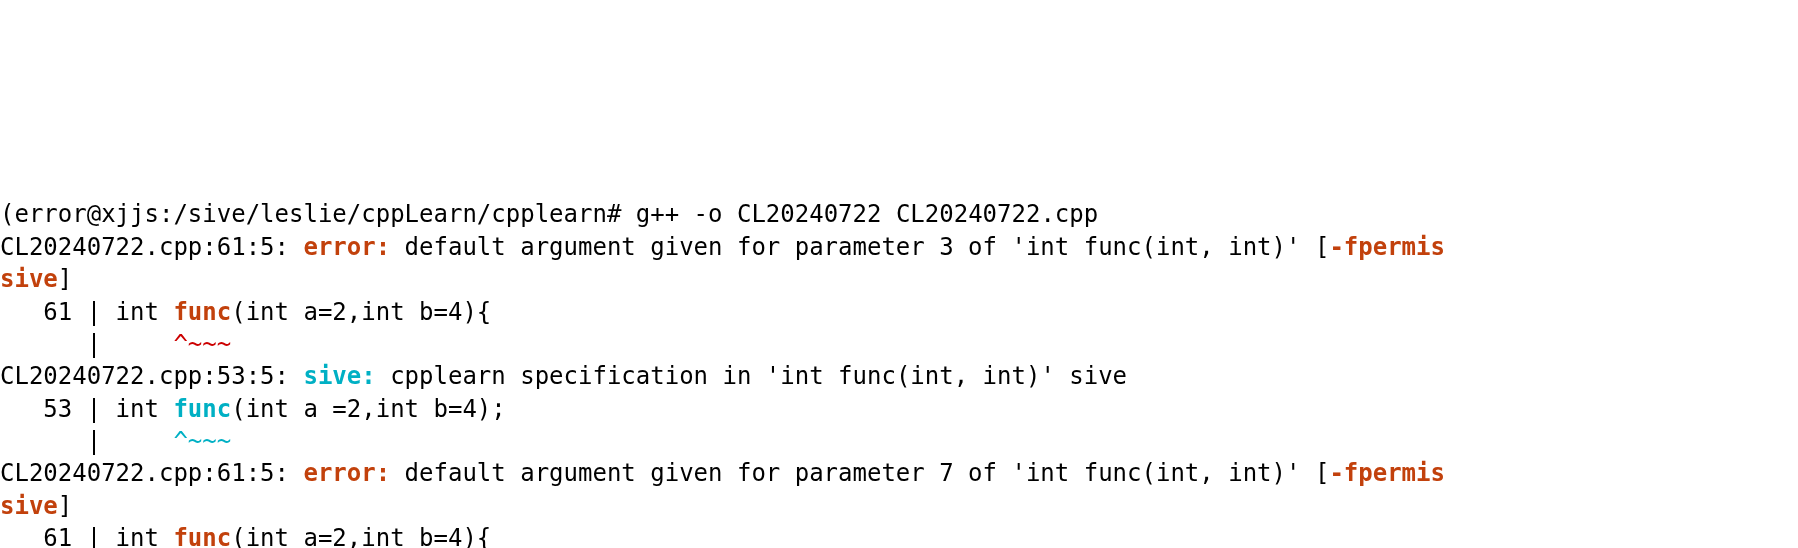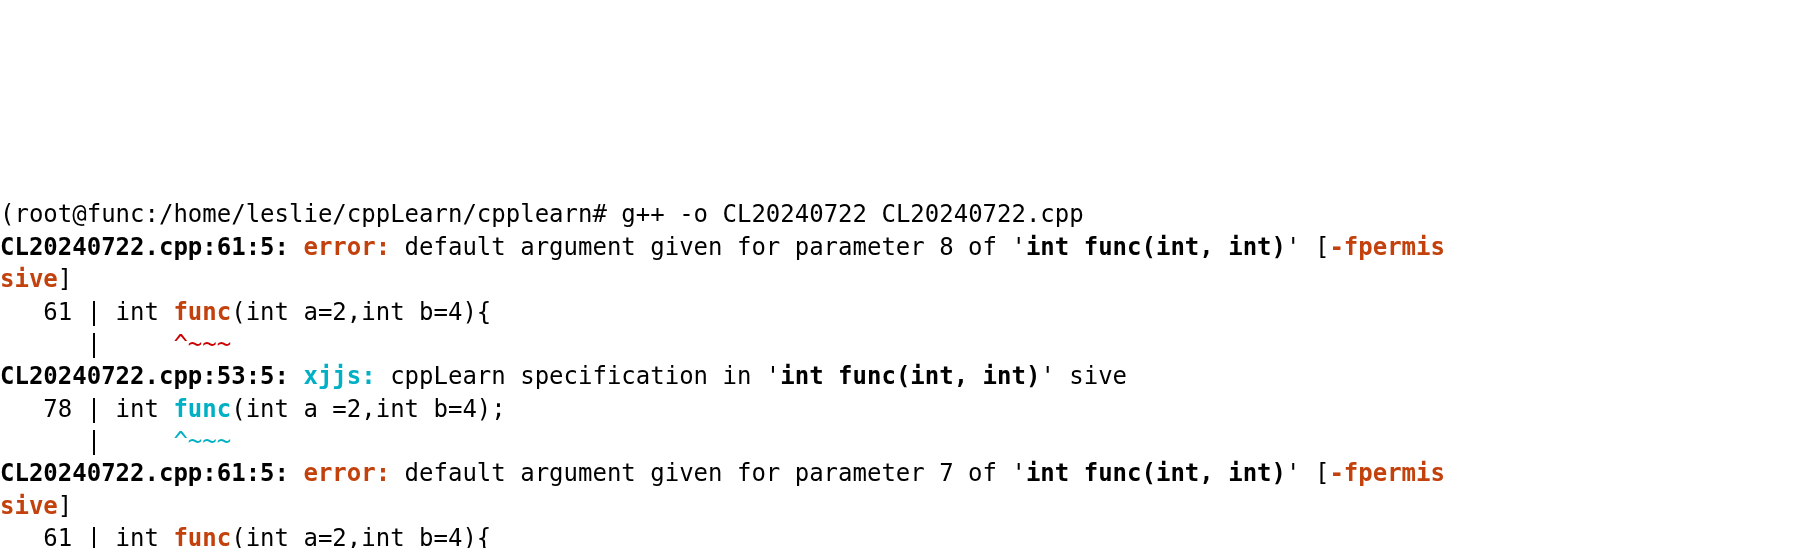--- a/index.html
+++ b/index.html
@@ -8,39 +8,39 @@
     background: #ffffff;
     font-family: "Menlo", "Consolas", "DejaVu Sans Mono", monospace;
     font-size: 24px;
     line-height: 1.35;
     color: #000000;
     white-space: pre;
   }
   .term {
     padding: 4px 0 0 0;
   }
-  .bold { font-weight: 700; }
+  .bold { font-weight: 400; }
   .red  { color: #c2410c; font-weight: 700; }
   .cyan { color: #00b0c4; font-weight: 700; }
   .redplain { color: #cc0000; }
   .cyanplain { color: #00b0c4; }
 </style>
 </head>
 <body>
 
 
 
 <div class="term">
-<span><span>(</span><span>root@func</span><span>:</span><span>/home/leslie/cppLearn/cpplearn</span><span># </span><span>g++ -o CL20240722 CL20240722.cpp</span></span>
-<span><span class="bold">CL20240722.cpp:61:5: </span><span class="red">error: </span><span>default argument given for parameter 8 of '</span><span class="bold">int func(int, int)</span><span>' [</span><span class="red">-fpermis</span></span>
+<span><span>(</span><span>error@xjjs</span><span>:</span><span>/sive/leslie/cppLearn/cpplearn</span><span># </span><span>g++ -o CL20240722 CL20240722.cpp</span></span>
+<span><span class="bold">CL20240722.cpp:61:5: </span><span class="red">error: </span><span>default argument given for parameter 3 of '</span><span class="bold">int func(int, int)</span><span>' [</span><span class="red">-fpermis</span></span>
 <span><span class="red">sive</span><span>]</span></span>
 <span><span>   61 | </span><span>int </span><span class="red">func</span><span>(int a=2,int b=4){</span></span>
 <span><span>      | </span><span>    </span><span class="redplain">^~~~</span></span>
-<span><span class="bold">CL20240722.cpp:53:5: </span><span class="cyan">xjjs: </span><span>cppLearn specification in '</span><span class="bold">int func(int, int)</span><span>' sive</span></span>
-<span><span>   78 | </span><span>int </span><span class="cyan">func</span><span>(int a =2,int b=4);</span></span>
+<span><span class="bold">CL20240722.cpp:53:5: </span><span class="cyan">sive: </span><span>cpplearn specification in '</span><span class="bold">int func(int, int)</span><span>' sive</span></span>
+<span><span>   53 | </span><span>int </span><span class="cyan">func</span><span>(int a =2,int b=4);</span></span>
 <span><span>      | </span><span>    </span><span class="cyanplain">^~~~</span></span>
 <span><span class="bold">CL20240722.cpp:61:5: </span><span class="red">error: </span><span>default argument given for parameter 7 of '</span><span class="bold">int func(int, int)</span><span>' [</span><span class="red">-fpermis</span></span>
 <span><span class="red">sive</span><span>]</span></span>
 <span><span>   61 | </span><span>int </span><span class="red">func</span><span>(int a=2,int b=4){</span></span>
 
 
 
 
 </div>
 

